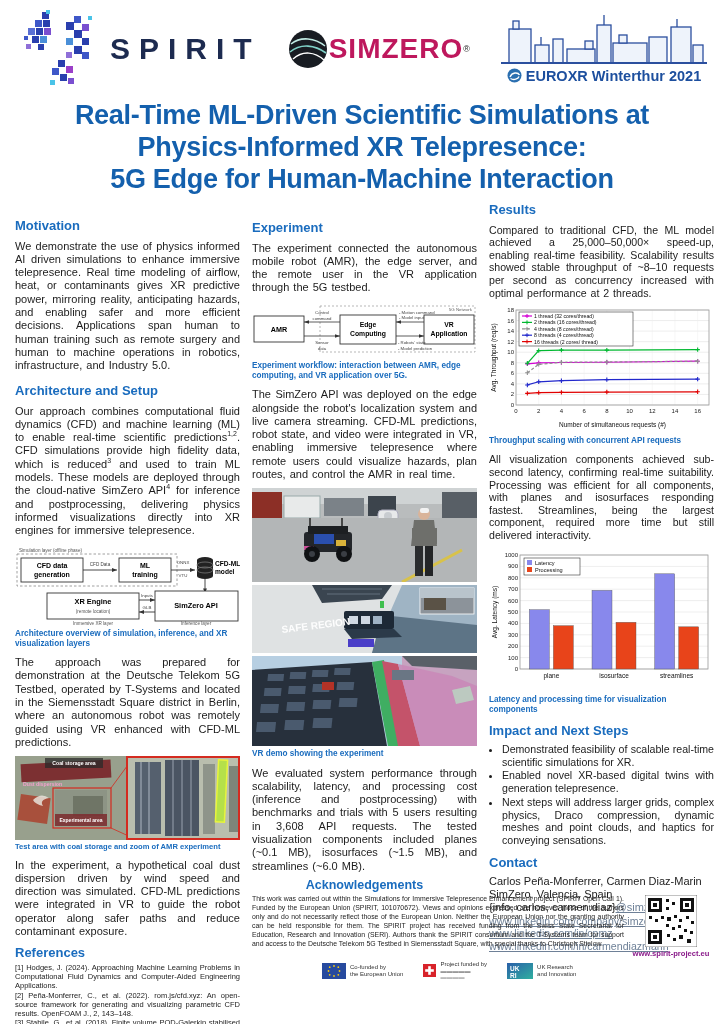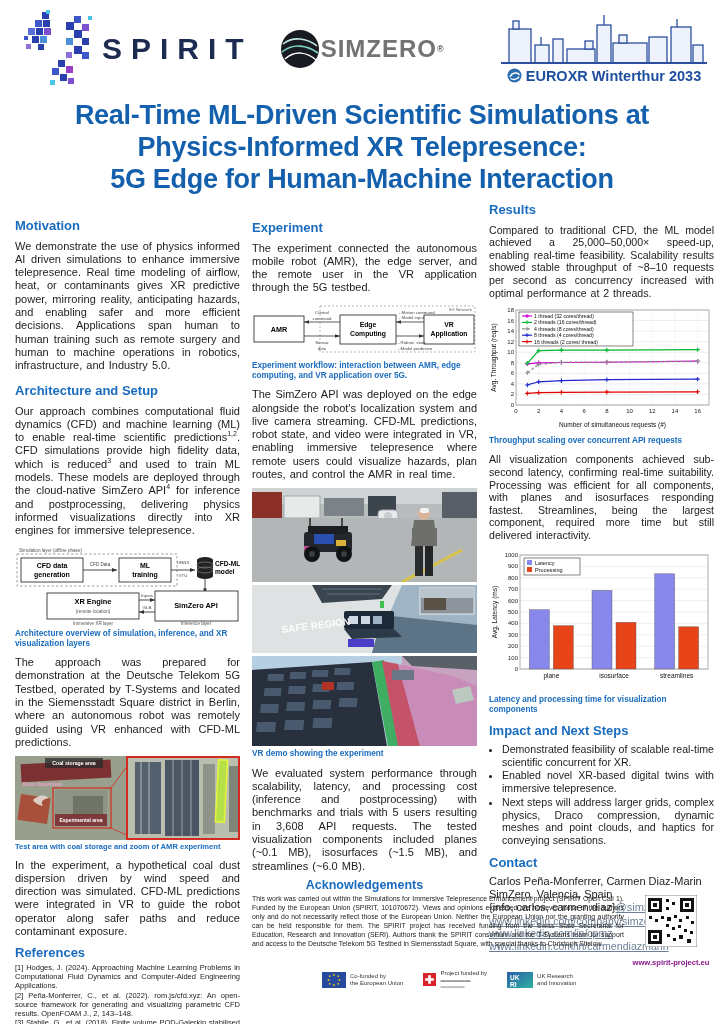--- a/index.html
+++ b/index.html
@@ -2,24 +2,24 @@
 <html style="--accent: #1a6cbe; --title: #1460ad; --link: #6e8097; --site: #8a1a8a;"><head>
 <meta charset="utf-8">
 <style>
   :root{ --accent:#1a6cbe; --title:#1460ad; --link:#6e8097; --site:#8a1a8a; }
   *{box-sizing:border-box}
   body{margin:0;background:#f2f2f2;font-family:"Liberation Sans",sans-serif}
   .poster{position:relative;width:724px;height:1024px;margin:0 auto;background:#ffffff;color:#1c1c1c;overflow:hidden}
 
   
   .hdr{display:flex;align-items:center;height:92px;padding:6px 14px 0 22px}
-  .spirit{display:flex;align-items:center;gap:0}
+  .spirit{display:flex;align-items:center;gap:8px}
   .spirit .word{font-size:30px;font-weight:bold;color:#1d2b50;letter-spacing:9px}
   .simzero{display:flex;align-items:center;margin-left:26px}
-  .simzero .word{font-size:24px;font-weight:bold;color:#737373;letter-spacing:1px}
+  .simzero .word{font-size:28px;font-weight:bold;color:#be185d;letter-spacing:1px}
   .simzero sup{font-size:9px;vertical-align:18px}
   .euroxr{margin-left:auto;display:flex;flex-direction:column;align-items:center;width:212px}
   .euroxr .cap{display:flex;align-items:center;gap:4px;font-size:14.5px;font-weight:bold;color:#1d4f9e;margin-top:1px}
 
   
   .title{margin:8px 10px 6px;text-align:center;font-weight:bold;color:var(--title);
          font-size:27px;line-height:1.18;letter-spacing:-.3px}
 
   
   main{display:flex;gap:12px;padding:0 15px;align-items:flex-start}
@@ -42,21 +42,21 @@
   
   .contact{font-size:11px;line-height:1.22}
   .contact .lnk{color:var(--link);text-decoration:underline;font-size:10.6px;display:block;line-height:1.18}
   .contact .mail{color:var(--link);text-decoration:underline}
 
   
   .ack{position:absolute;left:252px;top:878px;width:462px}
   .ack h3{width:225px;text-align:center;font-size:12.5px;color:var(--accent);margin:0 0 3px}
   .ackrow{display:flex;gap:8px}
   .acktxt{width:372px;font-size:6.9px;line-height:1.3;text-align:justify;color:#222}
-  .qrcol{width:78px;display:flex;flex-direction:column;align-items:center;gap:11px}
+  .qrcol{width:78px;display:flex;flex-direction:column;align-items:center;gap:2px}
   .site{font-size:7.6px;font-weight:bold;color:var(--site)}
   .logosrow{display:flex;align-items:center;gap:20px;margin:3px 0 0 70px}
   .logocell{display:flex;align-items:center;gap:4px;font-size:6px;color:#333;line-height:1.1}
 </style>
 </head>
 <body>
 
 <div class="poster">
 
   <div class="hdr">
@@ -124,21 +124,21 @@
             <line x1="0" y1="48" x2="206" y2="48" stroke-width="2"></line>
           <line x1="40" y1="30" x2="40" y2="22"></line>
             <line x1="176" y1="12" x2="176" y2="4"></line>
         </g>
       </svg>
       <div class="cap">
         <svg width="15" height="15" viewBox="0 0 15 15">
           <circle cx="7.5" cy="7.5" r="7" fill="#2b6fb0"></circle>
           <path d="M3 9 C5 4 11 4 12.5 7 M3.5 10.5 C7 12.5 11 11 12 8.5" stroke="#fff" stroke-width="1.4" fill="none"></path>
         </svg>
-        <span>EUROXR Winterthur 2033</span>
+        <span>EUROXR Winterthur 2021</span>
       </div>
     </div>
   </div>
 
   <h1 class="title">
     <span style="display:block">Real-Time ML-Driven Scientific Simulations at</span>
     <span style="display:block">Physics-Informed XR Telepresence:</span>
     <span style="display:block">5G Edge for Human-Machine Interaction</span>
   </h1>
 
@@ -454,21 +454,21 @@
             <line x1="33" x2="43" y1="22.8" y2="22.8" stroke="#8f8f8f" stroke-width="1.2" stroke-dasharray="3,2"></line>
             <path d="M36,22.8h4M38,20.8v4" stroke="#8f8f8f" stroke-width="1" fill="none"></path>
             <text x="45" y="24.8" font-size="5.2" text-anchor="start" fill="#111" font-family="Liberation Sans, sans-serif">4 threads (8 cores/thread)</text>
             <line x1="33" x2="43" y1="29.200000000000003" y2="29.200000000000003" stroke="#2228cc" stroke-width="1.2" stroke-dasharray="none"></line>
             <path d="M36,29.200000000000003h4M38,27.200000000000003v4" stroke="#2228cc" stroke-width="1" fill="none"></path>
             <text x="45" y="31.200000000000003" font-size="5.2" text-anchor="start" fill="#111" font-family="Liberation Sans, sans-serif">8 threads (4 cores/thread)</text>
             <line x1="33" x2="43" y1="35.6" y2="35.6" stroke="#e00000" stroke-width="1.2" stroke-dasharray="none"></line>
             <path d="M36,35.6h4M38,33.6v4" stroke="#e00000" stroke-width="1" fill="none"></path>
             <text x="45" y="37.6" font-size="5.2" text-anchor="start" fill="#111" font-family="Liberation Sans, sans-serif">16 threads (2 cores/ thread)</text>
           </svg></div>
-      <div class="caption">Throughput scaling over concurrent API requests</div>
+      <div class="caption">Throughput scaling with concurrent API requests</div>
 
       <p class="body">All visualization components achieved sub-second latency, confirming real-time suitability. Processing was efficient for all components, with planes and isosurfaces responding fastest. Streamlines, being the largest component, required more time but still delivered interactivity.</p>
 
       <div id="bar-chart"><svg width="225" height="140" viewBox="0 0 225 140">
             <line x1="31" x2="219" y1="120" y2="120" stroke="#ddd" stroke-width="0.5"></line>
             <text x="29" y="122" font-size="6" text-anchor="end" fill="#222" font-family="Liberation Sans, sans-serif">0</text>
             <line x1="31" x2="219" y1="108.60000000000001" y2="108.60000000000001" stroke="#ddd" stroke-width="0.5"></line>
             <text x="29" y="110.60000000000001" font-size="6" text-anchor="end" fill="#222" font-family="Liberation Sans, sans-serif">100</text>
             <line x1="31" x2="219" y1="97.2" y2="97.2" stroke="#ddd" stroke-width="0.5"></line>
             <text x="29" y="99.2" font-size="6" text-anchor="end" fill="#222" font-family="Liberation Sans, sans-serif">200</text>
@@ -502,22 +502,22 @@
             <rect x="35" y="9" width="56" height="17" fill="#fff" stroke="#333" stroke-width="0.6"></rect>
             <rect x="38" y="11" width="5" height="5" fill="#8888ec"></rect>
             <text x="46" y="16" font-size="5.6" text-anchor="start" fill="#111" font-family="Liberation Sans, sans-serif">Latency</text>
             <rect x="38" y="18" width="5" height="5" fill="#e8441a"></rect>
             <text x="46" y="23" font-size="5.6" text-anchor="start" fill="#111" font-family="Liberation Sans, sans-serif">Processing</text>
           </svg></div>
       <div class="caption">Latency and processing time for visualization components</div>
 
       <h2 class="sec" style="margin:8px 0 5px">Impact and Next Steps</h2>
       <ul class="bullets">
-        <li>Demonstrated feasibility of scalable real-time scientific concurrent for XR.</li>
-        <li>Enabled novel XR-based digital twins with immersive telepresence.</li>
+        <li>Demonstrated feasibility of scalable real-time scientific simulations for XR.</li>
+        <li>Enabled novel XR-based digital twins with generation telepresence.</li>
         <li>Next steps will address larger grids, complex physics, Draco compression, dynamic meshes and point clouds, and haptics for conveying sensations.</li>
       </ul>
 
       <h2 class="sec" style="margin:8px 0 5px">Contact</h2>
       <div class="contact">
         <div>Carlos Peña-Monferrer, Carmen Diaz-Marin</div>
         <div>SimZero, Valencia, Spain</div>
         <div><span>{info, carlos, carmen.diaz}</span><a class="mail" href="#">@simzero.com</a></div>
         <a class="lnk" href="#">www.linkedin.com/company/simzero</a>
         <a class="lnk" href="#">www.linkedin.com/in/cpmz</a>

